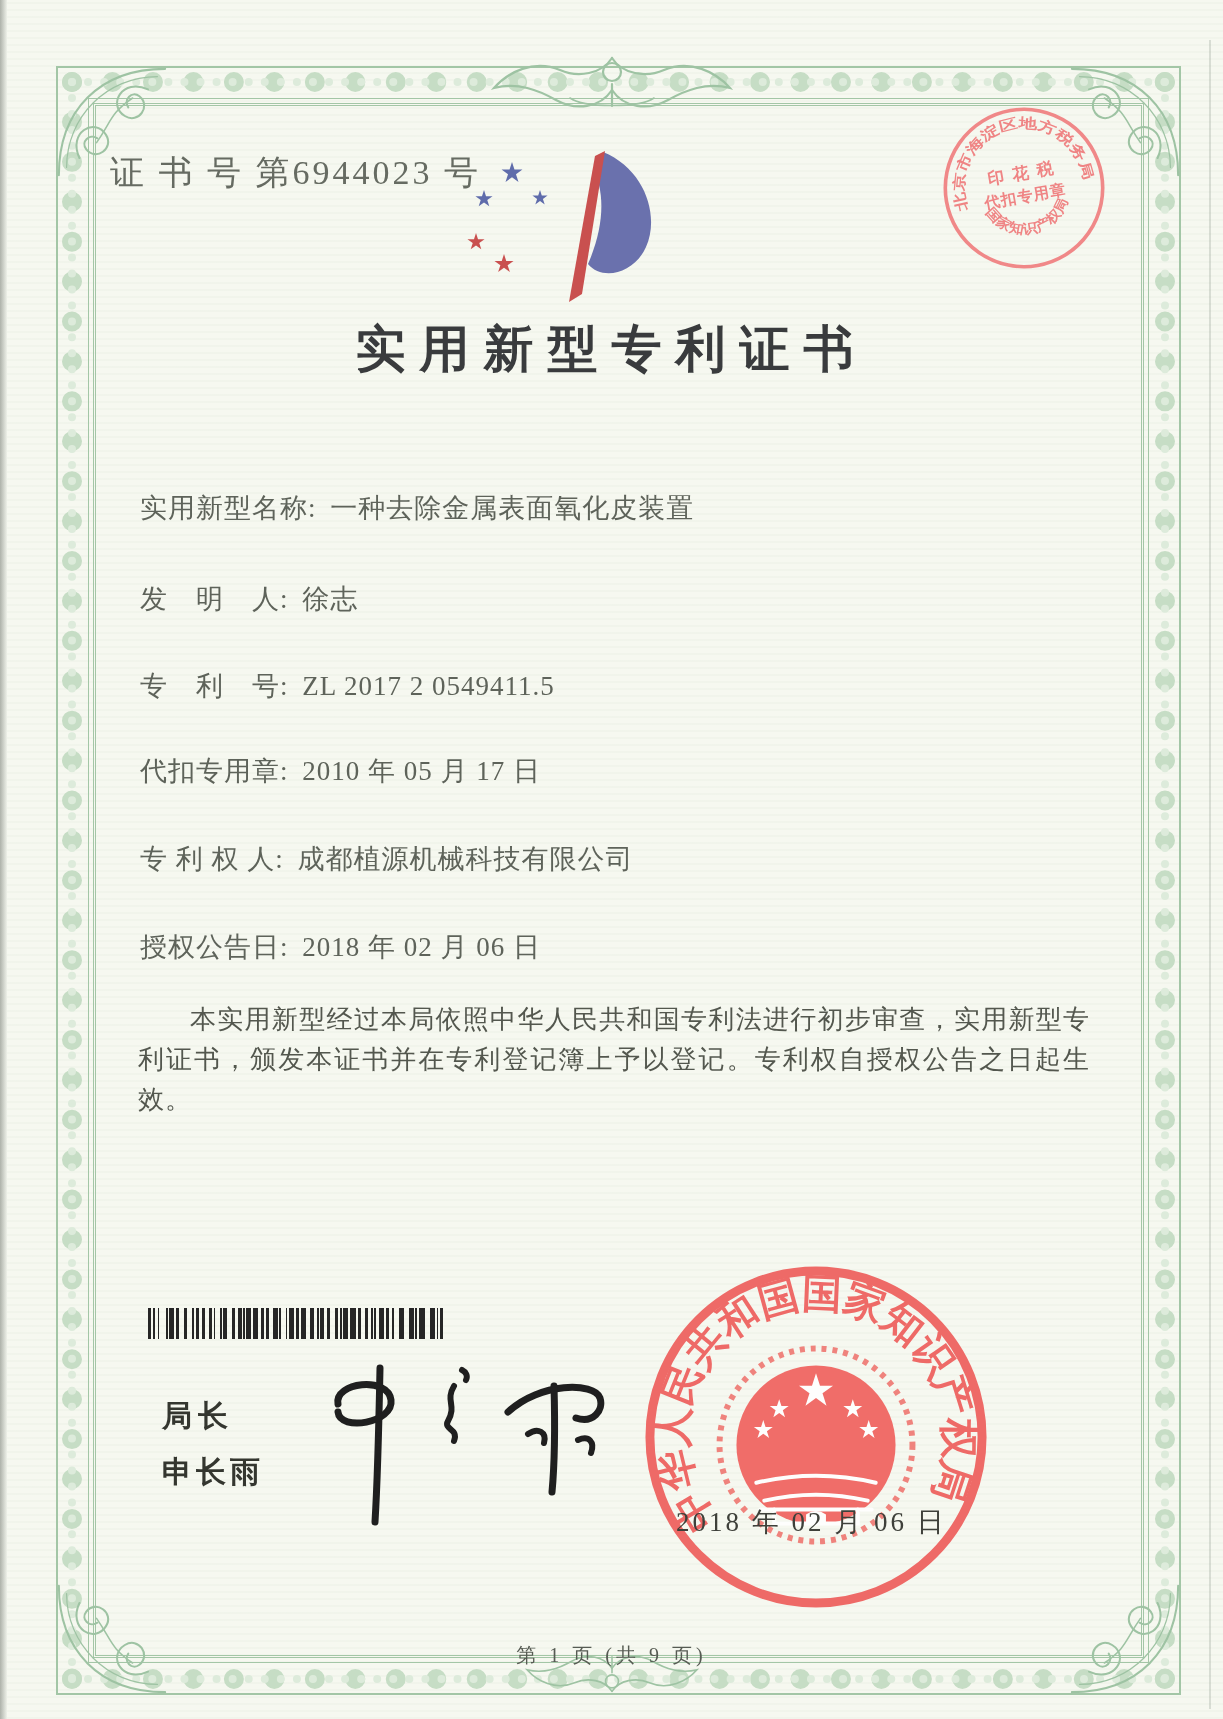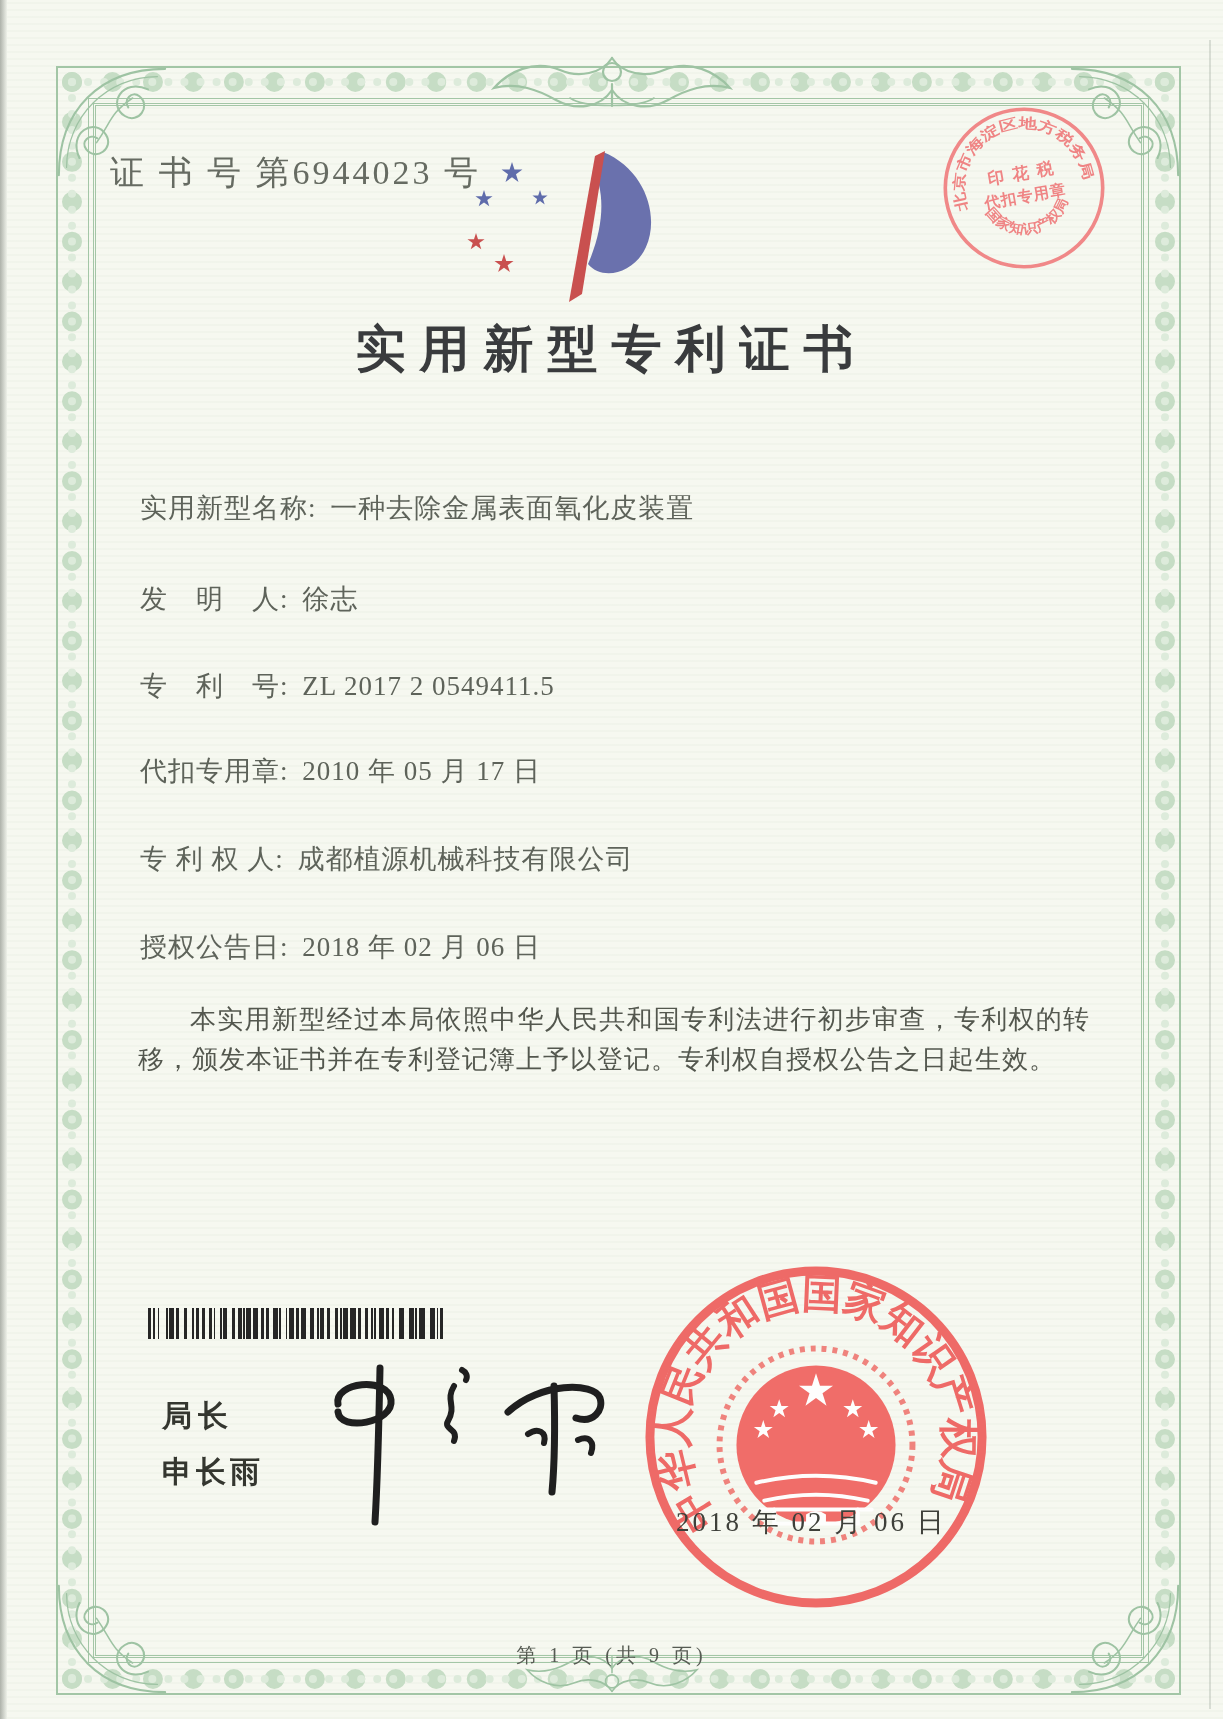--- a/index.html
+++ b/index.html
@@ -152,21 +152,21 @@
   <div class="abs field f4">
     <span class="flabel">专 利 权 人:</span>
     <span class="fvalue">成都植源机械科技有限公司</span>
   </div>
   <div class="abs field f5">
     <span class="flabel">授权公告日:</span>
     <span class="fvalue">2018 年 02 月 06 日</span>
   </div>
 
   <div class="abs paras">
-    <p>本实用新型经过本局依照中华人民共和国专利法进行初步审查，专利权的转移，颁发本证书并在专利登记簿上予以登记。专利权自授权公告之日起生效。</p>
+    <p>本实用新型经过本局依照中华人民共和国专利法进行初步审查，实用新型专利证书，颁发本证书并在专利登记簿上予以登记。专利权自授权公告之日起生效。</p>
   </div>
 
   <div class="abs barcode">
       <span style="flex: 0 0 auto; width: 1.65556px; background: rgb(38, 38, 38);"></span>
       <span style="flex: 0 0 auto; width: 1.65556px; background: rgb(38, 38, 38);"></span>
       <span style="flex: 0 0 auto; width: 1.65556px; background: transparent;"></span>
       <span style="flex: 0 0 auto; width: 1.65556px; background: rgb(38, 38, 38);"></span>
       <span style="flex: 0 0 auto; width: 1.65556px; background: transparent;"></span>
       <span style="flex: 0 0 auto; width: 1.65556px; background: transparent;"></span>
       <span style="flex: 0 0 auto; width: 1.65556px; background: rgb(38, 38, 38);"></span>

